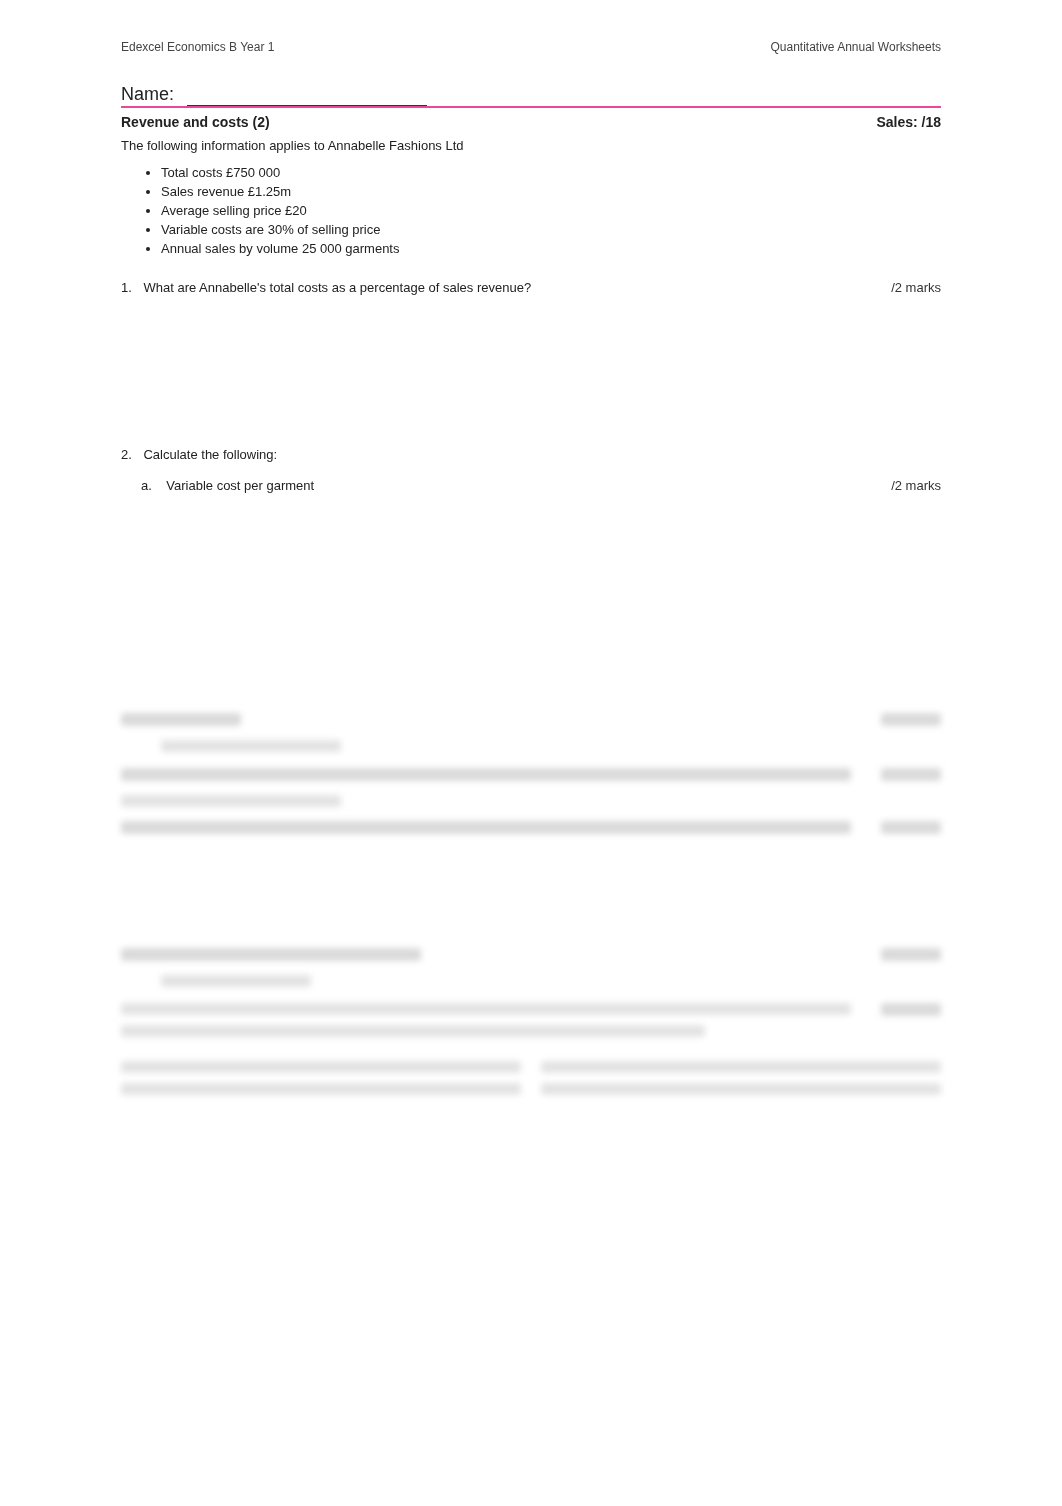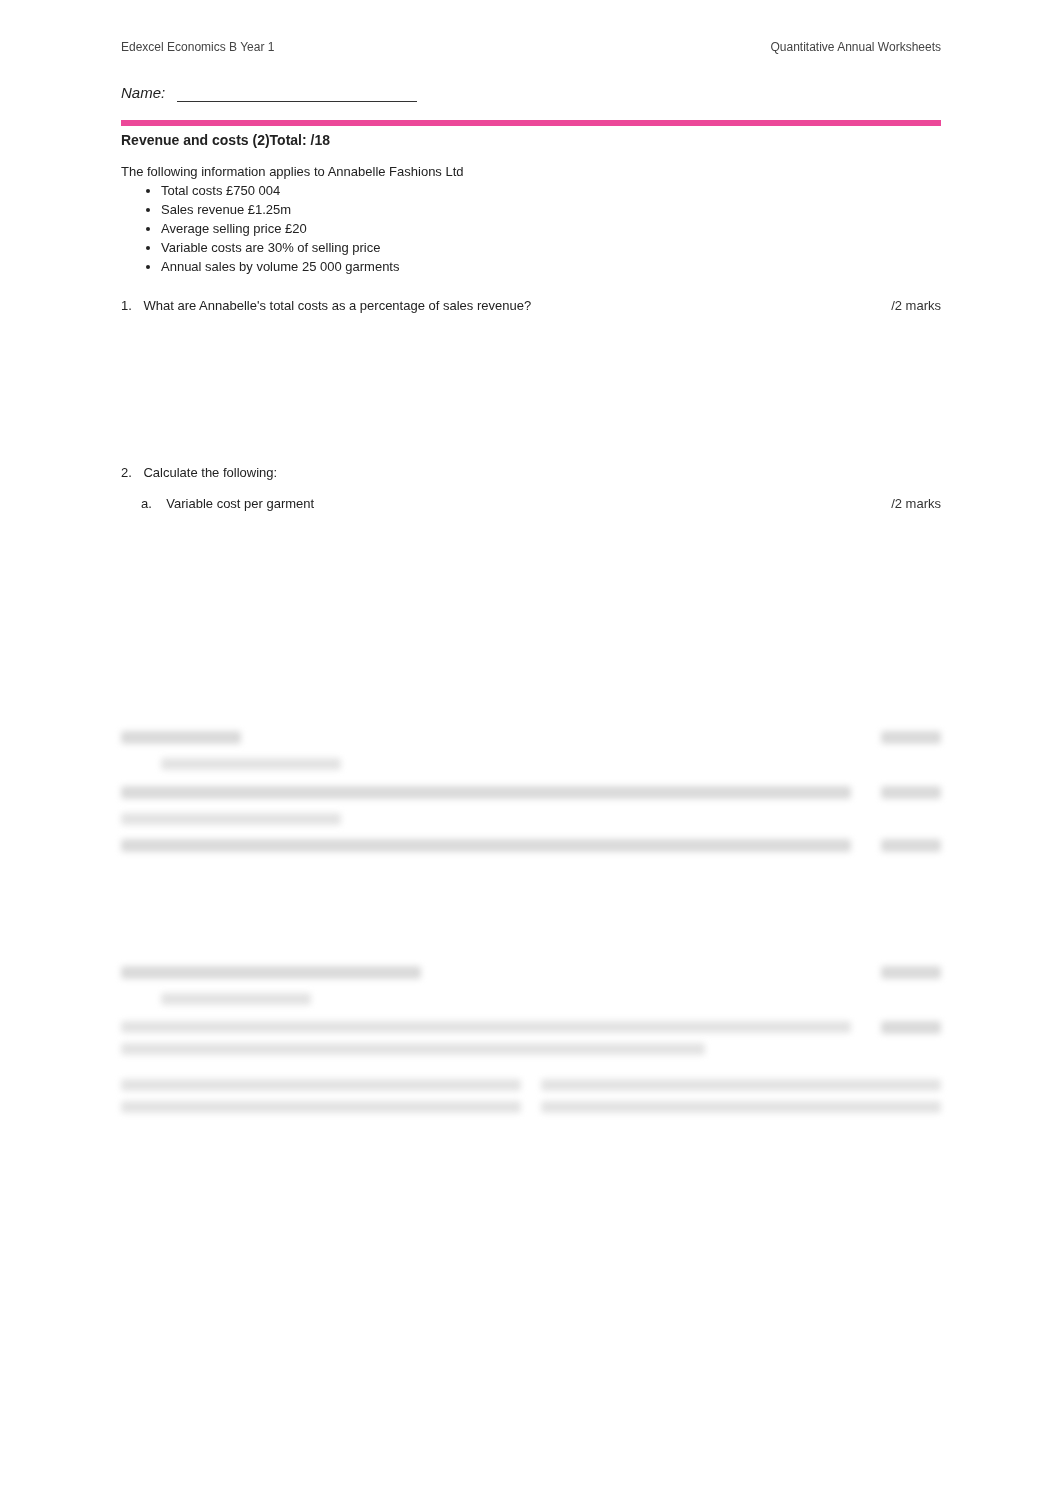--- a/index.html
+++ b/index.html
@@ -26,57 +26,55 @@
     .header {
       display: flex;
       justify-content: space-between;
       margin-bottom: 30px;
       font-size: 12px;
       color: #444;
       gap: 36px;
     }
 
     .name-line {
-      margin-bottom: 18px;
-      font-size: 15px;
-      font-style: italic;
+      font-size: 18px;
     }
 
     .name-line span {
       margin-right: 8px;
     }
 
     .name-underline {
       display: inline-block;
       width: 240px;
       border-bottom: 1px solid #333;
     }
 
     .title-row {
       display: flex;
-      justify-content: flex-start;
+      justify-content: space-between;
       align-items: baseline;
-      margin-bottom: 16px;
-      border-top: 6px solid #ec4899;
+      margin-bottom: 8px;
+      border-top: 2px solid #ec4899;
       padding-top: 6px;
     }
 
     .worksheet-title {
       font-weight: bold;
       font-size: 14px;
     }
 
     .mark-section {
       font-weight: bold;
       font-size: 14px;
     }
 
     .intro-text {
       font-size: 13px;
-      margin-bottom: 4px;
+      margin-bottom: 12px;
     }
 
     .bullet-list {
       list-style: disc;
       padding-left: 40px;
       margin-bottom: 24px;
     }
 
     .bullet-list li {
       margin-bottom: 4px;
@@ -202,29 +200,29 @@
   </div>
 
   <div class="name-line">
     <span>Name:</span>
     <span class="name-underline">&nbsp;</span>
   </div>
 
   <div class="title-row">
     <span class="worksheet-title">Revenue and costs (2)</span>
     <span class="mark-section">
-      <span>Total:</span>
+      <span>Sales:</span>
       <span>/18</span>
     </span>
   </div>
 
   <p class="intro-text">The following information applies to Annabelle Fashions Ltd</p>
 
   <ul class="bullet-list">
-    <li>Total costs £750 004</li>
+    <li>Total costs £750 000</li>
     <li>Sales revenue £1.25m</li>
     <li>Average selling price £20</li>
     <li>Variable costs are 30% of selling price</li>
     <li>Annual sales by volume 25 000 garments</li>
   </ul>
 
   <div class="question">
     <div class="question-text">
       <span class="question-number">1.</span>
       <span>What are Annabelle's total costs as a percentage of sales revenue?</span>

